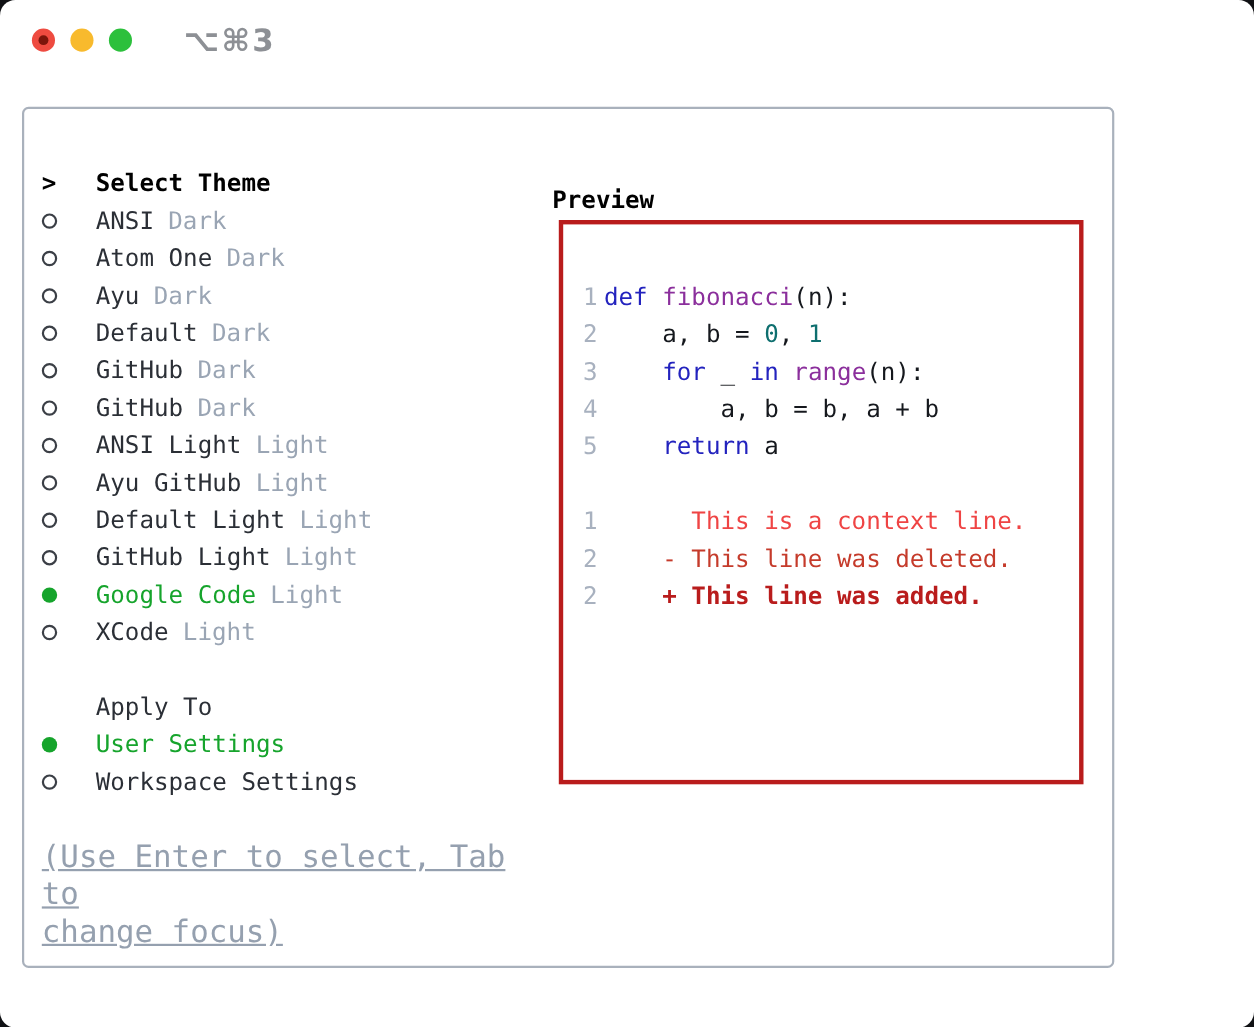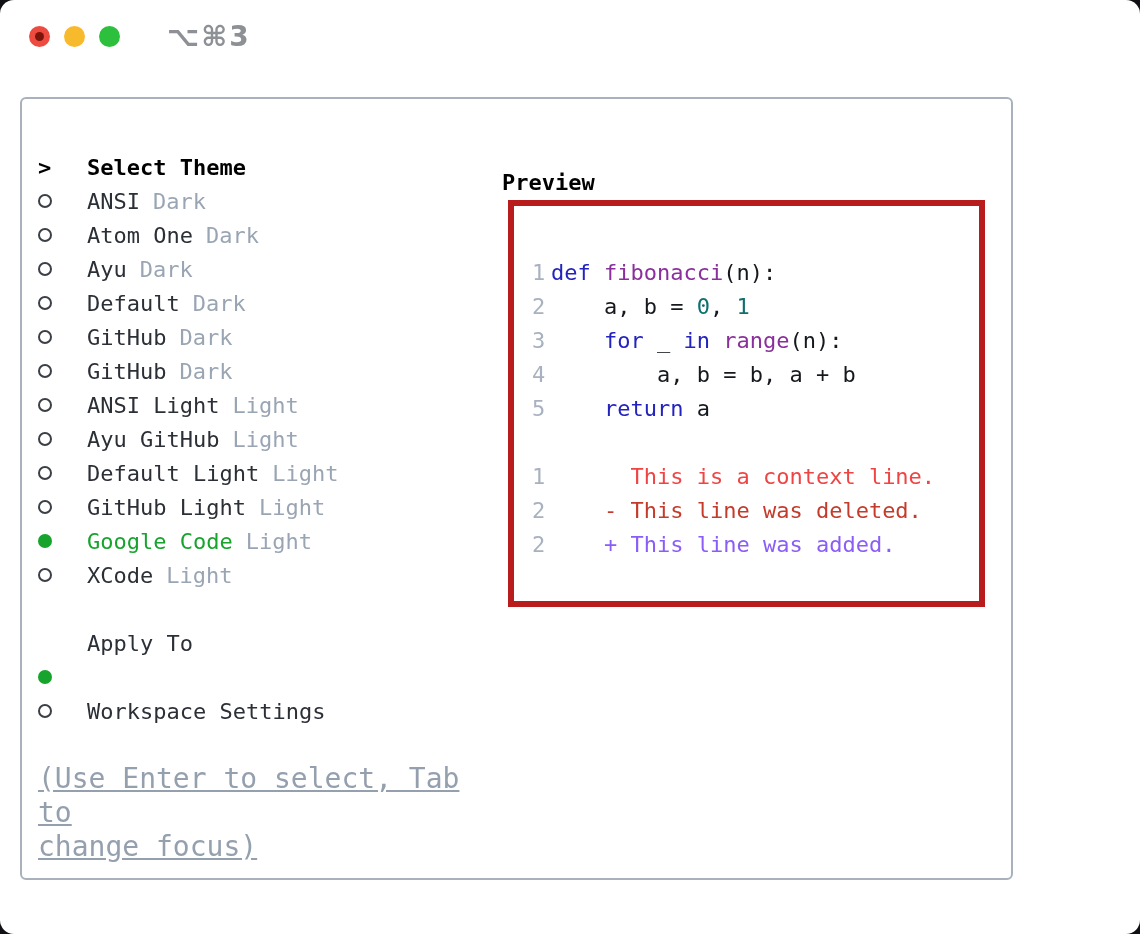--- a/index.html
+++ b/index.html
@@ -40,33 +40,33 @@
   .label.bold{font-weight:bold;color:#000;}
   .suffix{color:#9aa5b4;margin-left:13px;white-space:pre;}
   .spacer{height:34px;}
   .help{font-size:28px;line-height:34px;color:#95a0af;white-space:pre-line;text-decoration:underline;}
   
   .preview-title{
     position:absolute;left:480px;top:67px;height:34px;line-height:34px;
     font-size:22px;font-weight:bold;color:#000;
   }
   .preview-box{
-    position:absolute;left:486px;top:101px;width:477px;height:407px;
-    box-sizing:border-box;border:6px solid #b91c1c;background:#fff;
+    position:absolute;left:486px;top:101px;width:477px;height:513px;
+    box-sizing:border-box;border:4px solid #b91c1c;background:#fff;
     padding:50px 0 4px 18px;overflow:hidden;
   }
   .pline{height:34px;line-height:34px;font-size:22px;white-space:pre;}
   .ln{display:inline-block;width:19px;color:#a8b1bf;}
   .tok-kw{color:#2323be;}
   .tok-fn{color:#8b2f9c;}
   .tok-lit{color:#0e6f6f;}
   .tok-pl{color:#15181d;}
   .diff-context{color:#ef4444;}
   .diff-deleted{color:#c53b2b;}
-  .diff-added{color:#8b5cf6;}
+  .diff-added{color:#b91c1c;font-weight:bold;}
 </style>
 </head>
 <body>
 
 <div class="window">
 
   <div class="traffic-lights">
     <span class="tl red">
         <span class="tl-dot"></span>
       </span>
@@ -175,20 +175,21 @@
       <div class="row">
         <span class="marker"></span>
         <span class="label">Apply To</span>
       </div>
 
       <div id="apply-options">
           <div class="row">
             <span class="marker">
               <span class="radio sel"></span>
             </span>
+            <span class="label sel">User Settings</span>
           </div>
           <div class="row">
             <span class="marker">
               <span class="radio"></span>
             </span>
             <span class="label">Workspace Settings</span>
           </div>
         </div>
 
       <div class="spacer"></div>

